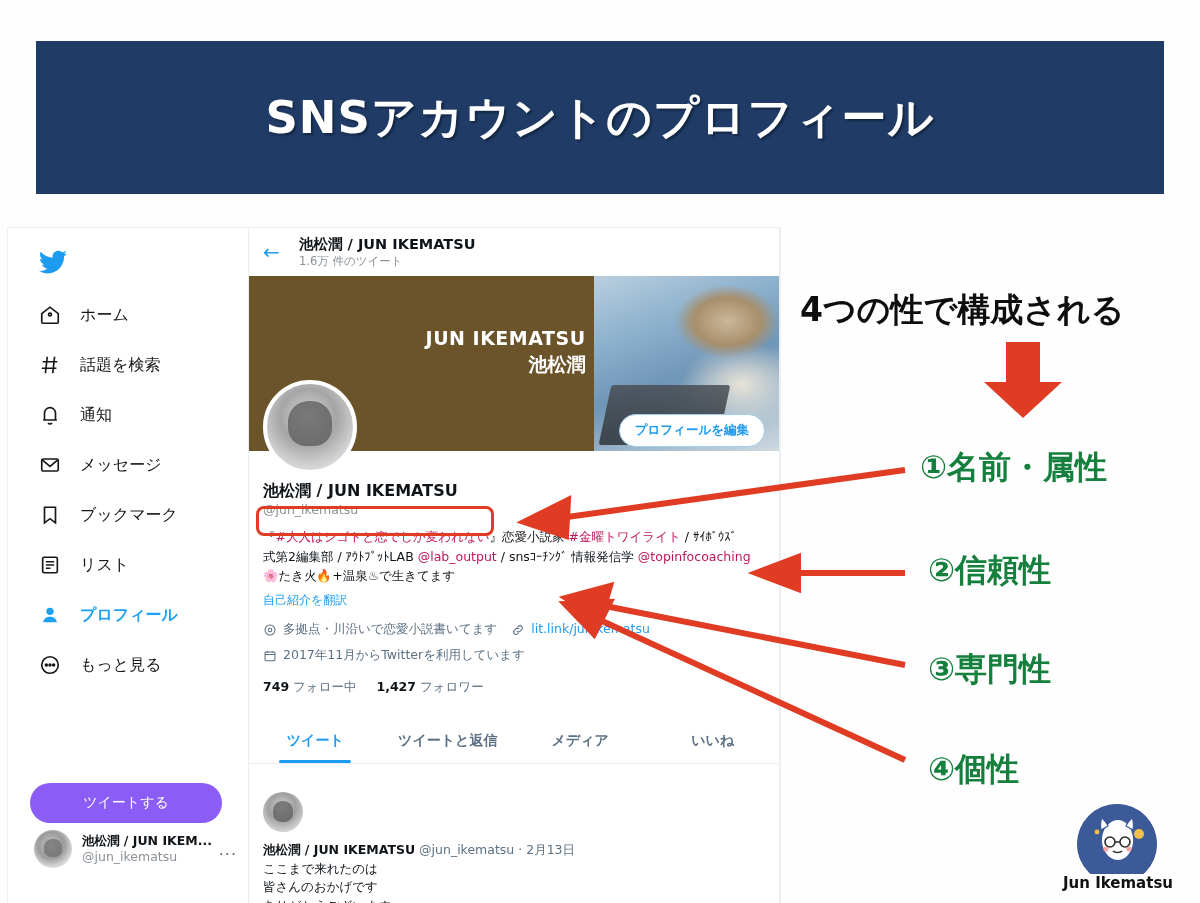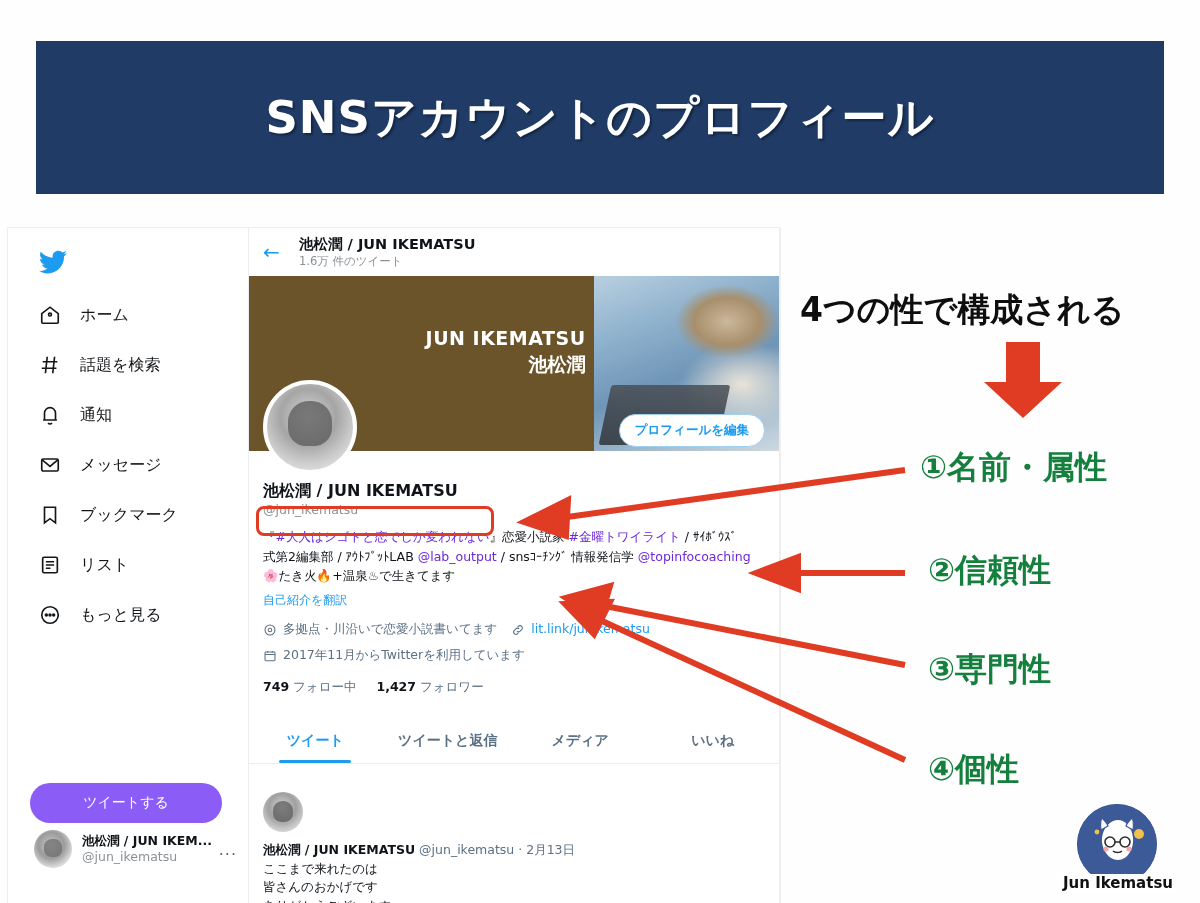--- a/index.html
+++ b/index.html
@@ -107,21 +107,21 @@
     border: 1px solid #9fd0f0; color: #1d9bf0; border-radius: 20px;
     padding: 7px 15px; font-size: 12.5px; font-weight: 600; background: #fff;
   }
 
   .tw-bio { position: absolute; left: 0; top: 253px; width: 100%; padding: 0 14px; }
   .bio-name {
     display: inline-block; font-size: 16px; font-weight: 700; color: #0f1419; line-height: 1.2;
   }
   .bio-handle { font-size: 12.5px; color: #8a9197; margin-top: 2px; }
   .bio-desc { margin-top: 10px; font-size: 12.5px; color: #0f1419; line-height: 1.55; }
-  .bio-desc .lnk { color: #6d28d9; }
+  .bio-desc .lnk { color: #be185d; }
   .bio-translate { margin-top: 7px; font-size: 12px; color: #1d9bf0; }
   .bio-meta { margin-top: 9px; font-size: 12.5px; color: #5b7083; line-height: 1.75; }
   .bio-meta .mi { display: inline-flex; align-items: center; gap: 6px; margin-right: 10px; }
   .bio-meta .lnk { color: #1d9bf0; }
   .meta-ico { width: 14px; height: 14px; display: inline-block; color: #5b7083; }
   .bio-stats { margin-top: 9px; font-size: 12.5px; color: #5b7083; }
   .bio-stats b { color: #0f1419; font-weight: 700; }
   .bio-stats .stat { margin-right: 16px; }
 
   .tw-tabs {
@@ -249,20 +249,29 @@
           <span>ブックマーク</span>
         </div>
         <div class="nav-item">
           <span class="nav-ico">
             <svg viewBox="0 0 24 24" width="22" height="22" fill="none" stroke="currentColor" stroke-width="1.8">
                 <rect x="4" y="3.5" width="16" height="17" rx="1.6"></rect>
                 <path d="M7.5 8.5h9M7.5 12h9M7.5 15.5h5"></path>
               </svg>
           </span>
           <span>リスト</span>
+        </div>
+        <div class="nav-item active">
+          <span class="nav-ico">
+            <svg viewBox="0 0 24 24" width="22" height="22" fill="currentColor">
+                <circle cx="12" cy="8" r="4"></circle>
+                <path d="M4.5 20c.7-4 3.7-6 7.5-6s6.8 2 7.5 6z"></path>
+              </svg>
+          </span>
+          <span>プロフィール</span>
         </div>
         <div class="nav-item">
           <span class="nav-ico">
             <svg viewBox="0 0 24 24" width="22" height="22" fill="none" stroke="currentColor" stroke-width="1.8">
                 <circle cx="12" cy="12" r="9"></circle>
                 <circle cx="8" cy="12" r="1" fill="currentColor"></circle>
                 <circle cx="12" cy="12" r="1" fill="currentColor"></circle>
                 <circle cx="16" cy="12" r="1" fill="currentColor"></circle>
               </svg>
           </span>

